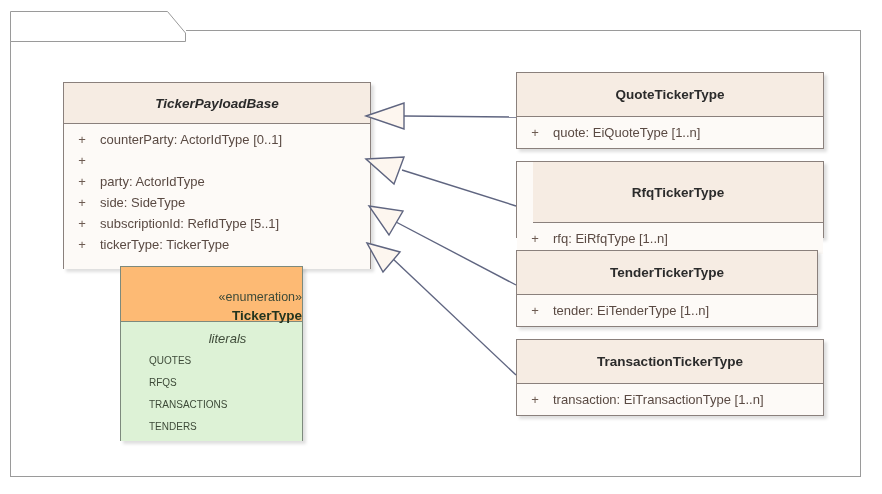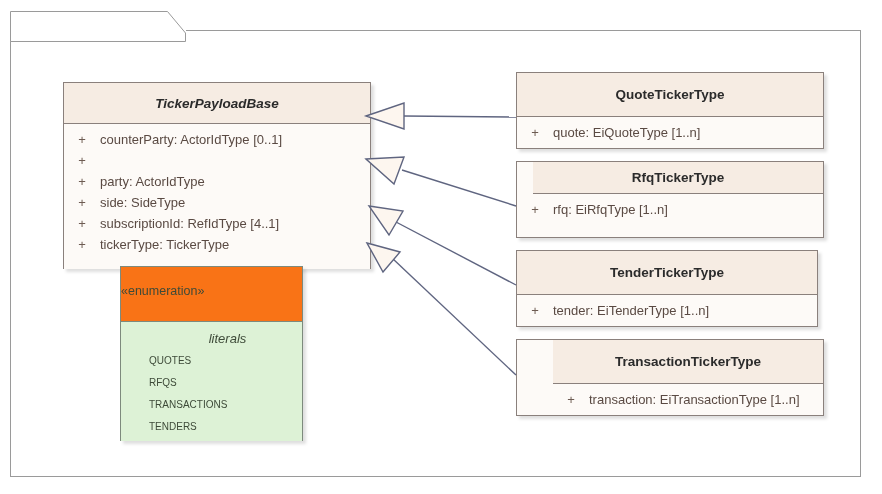--- a/index.html
+++ b/index.html
@@ -99,24 +99,24 @@
   
   .enumbox {
     position: absolute;
     box-sizing: border-box;
     border: 1px solid #7d8a7d;
     box-shadow: 3px 3px 3px rgba(0,0,0,0.13);
     background: #ddf2d6;
   }
   .enumbox .hdr {
     box-sizing: border-box;
-    background: #f97316;
+    background: #fdba74;
     border-bottom: 1px solid #7d8a7d;
-    text-align: left;
-    padding-top: 16px;
+    text-align: right;
+    padding-top: 22px;
     color: #23351f;
   }
   .enumbox .stereo {
     font-size: 12.5px;
     color: #3d4a38;
     line-height: 17px;
   }
   .enumbox .ename {
     font-size: 13.5px;
     font-weight: bold;
@@ -181,32 +181,33 @@
       <div class="attr">
         <span class="vis">+</span>
         <span class="sig">party: ActorIdType</span>
       </div>
       <div class="attr">
         <span class="vis">+</span>
         <span class="sig">side: SideType</span>
       </div>
       <div class="attr">
         <span class="vis">+</span>
-        <span class="sig">subscriptionId: RefIdType [4..1]</span>
+        <span class="sig">subscriptionId: RefIdType [5..1]</span>
       </div>
       <div class="attr">
         <span class="vis">+</span>
         <span class="sig">tickerType: TickerType</span>
       </div>
     </div>
   </div>
 
   <div class="enumbox" style="left:120px; top:266px; width:183px; height:175px;">
     <div class="hdr" style="height:55px;">
       <div class="stereo">«enumeration»</div>
+      <div class="ename">TickerType</div>
     </div>
     <div class="body" style="height:119px;">
       <div class="literals-label">literals</div>
       <div class="lit">QUOTES</div>
       <div class="lit">RFQS</div>
       <div class="lit">TRANSACTIONS</div>
       <div class="lit">TENDERS</div>
     </div>
   </div>
 
@@ -216,21 +217,21 @@
     </div>
     <div class="body" style="height:31px; padding-top:5px;">
       <div class="attr">
         <span class="vis">+</span>
         <span class="sig">quote: EiQuoteType [1..n]</span>
       </div>
     </div>
   </div>
 
   <div class="uml" style="left:516px; top:161px; width:308px; height:77px;">
-    <div class="hdr" style="height:32px;margin-left:16px;">
+    <div class="hdr" style="height:61px;margin-left:16px;">
       <span>RfqTickerType</span>
     </div>
     <div class="body" style="height:31px; padding-top:5px;">
       <div class="attr">
         <span class="vis">+</span>
         <span class="sig">rfq: EiRfqType [1..n]</span>
       </div>
     </div>
   </div>
 
@@ -239,21 +240,21 @@
       <span>TenderTickerType</span>
     </div>
     <div class="body" style="height:31px; padding-top:5px;">
       <div class="attr">
         <span class="vis">+</span>
         <span class="sig">tender: EiTenderType [1..n]</span>
       </div>
     </div>
   </div>
 
-  <div class="uml" style="left:516px; top:339px; width:308px; height:77px;padding-left:36px;">
+  <div class="uml" style="left:516px; top:339px; width:308px; height:77px;">
     <div class="hdr" style="height:44px;">
       <span>TransactionTickerType</span>
     </div>
     <div class="body" style="height:31px; padding-top:5px;">
       <div class="attr">
         <span class="vis">+</span>
         <span class="sig">transaction: EiTransactionType [1..n]</span>
       </div>
     </div>
   </div>

